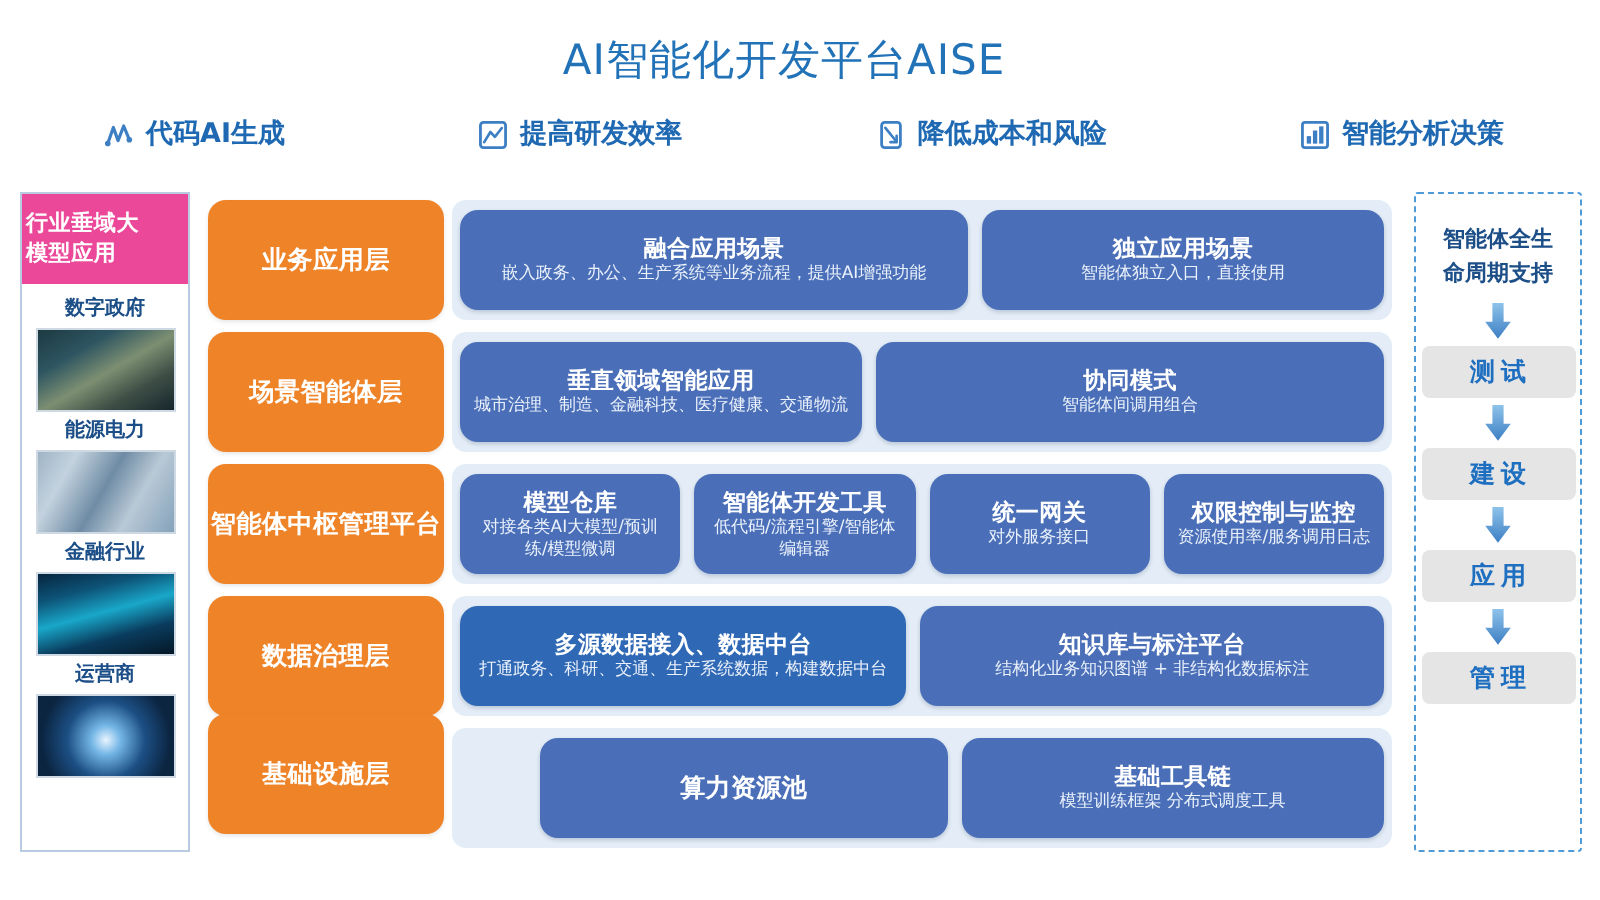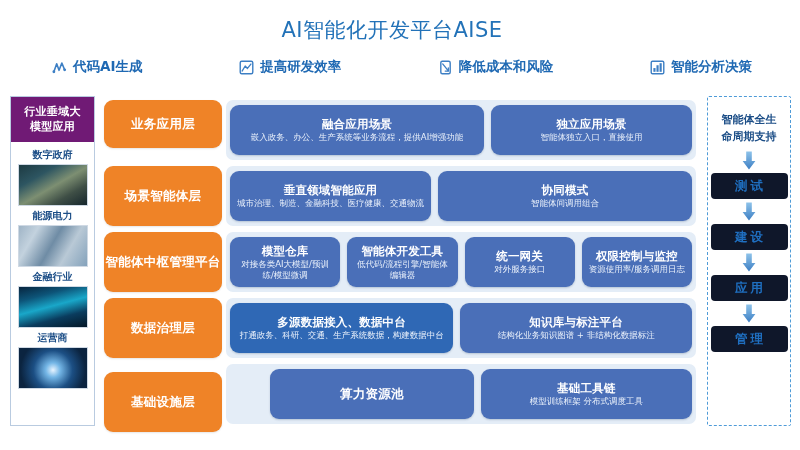--- a/index.html
+++ b/index.html
@@ -35,23 +35,23 @@
     display: flex; gap: 0;
   }
 
   
   .sidebar {
     position: absolute; left: 10px; top: 0; width: 85px; height: 330px;
     border: 1px solid #b9cbe0; background: #ffffff;
     display: flex; flex-direction: column;
   }
   .sidebar-head {
-    background: #701a75; color: #ffffff;
+    background: #ec4899; color: #ffffff;
     font-size: 11px; font-weight: bold; line-height: 15px;
-    text-align: center; padding: 7px 2px 8px; letter-spacing: .3px;
+    text-align: left; padding: 7px 2px 8px; letter-spacing: .3px;
   }
   .sidebar-body { flex: 1; padding: 4px 6px 4px; display: flex; flex-direction: column; gap: 1px; }
   .ind { display: flex; flex-direction: column; align-items: center; }
   .ind-label {
     font-size: 10px; font-weight: bold; color: #1c4e87;
     line-height: 15px; margin: 1px 0 2px;
   }
   .ind-thumb {
     width: 70px; height: 42px; border: 1px solid #cfd9e4;
     background-size: cover; background-position: center;
@@ -99,21 +99,21 @@
     position: absolute; left: 707px; top: 0; width: 84px; height: 330px;
     border: 1px dashed #4f9bd8; border-radius: 2px;
     display: flex; flex-direction: column; align-items: center;
     padding: 14px 0 10px;
   }
   .lc-title {
     font-size: 11px; font-weight: bold; color: #1c4e87;
     line-height: 17px; text-align: center; margin-bottom: 3px;
   }
   .lc-step {
-    width: 77px; height: 26px; background: #0f172a; border-radius: 4px;
+    width: 77px; height: 26px; background: #e5e5e5; border-radius: 4px;
     color: #1f6fc0; font-size: 12.5px; font-weight: bold;
     display: flex; align-items: center; justify-content: center;
     letter-spacing: 3px; text-indent: 3px;
   }
   .lc-arrow { width: 18px; height: 19px; margin: 3px 0; display: block; }
 </style>
 </head>
 <body>
 
 <div id="root">
@@ -184,34 +184,34 @@
             <div class="ind-thumb thumb-fin"></div>
           </div>
           <div class="ind">
             <div class="ind-label">运营商</div>
             <div class="ind-thumb thumb-ops"></div>
           </div>
         </div>
     </div>
 
     <div class="layers">
-        <div class="layer-btn" style="top: 4px; height: 48px;">
+        <div class="layer-btn" style="top: 4px; height: 60px;">
           <div>业务应用层</div>
         </div>
         <div class="layer-btn" style="top: 70px; height: 60px;">
           <div>场景智能体层</div>
         </div>
         <div class="layer-btn" style="top: 136px; height: 60px;">
           <div>智能体中枢</div>
           <div>管理平台</div>
         </div>
         <div class="layer-btn" style="top: 202px; height: 60px;">
           <div>数据治理层</div>
         </div>
-        <div class="layer-btn" style="top: 276px; height: 60px;">
+        <div class="layer-btn" style="top: 261px; height: 60px;">
           <div>基础设施层</div>
         </div>
       </div>
 
     <div class="rows">
         <div class="row-track" style="top: 4px; height: 60px;">
           <div class="cards">
             <div class="card" style="flex: 1.28 1 0px;">
               <div class="card-title">融合应用场景</div>
               <div class="card-sub">嵌入政务、办公、生产系统等业务流程，提供AI增强功能</div>

